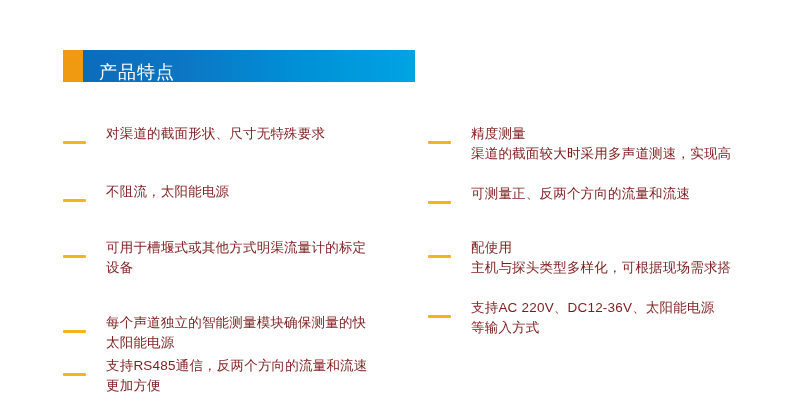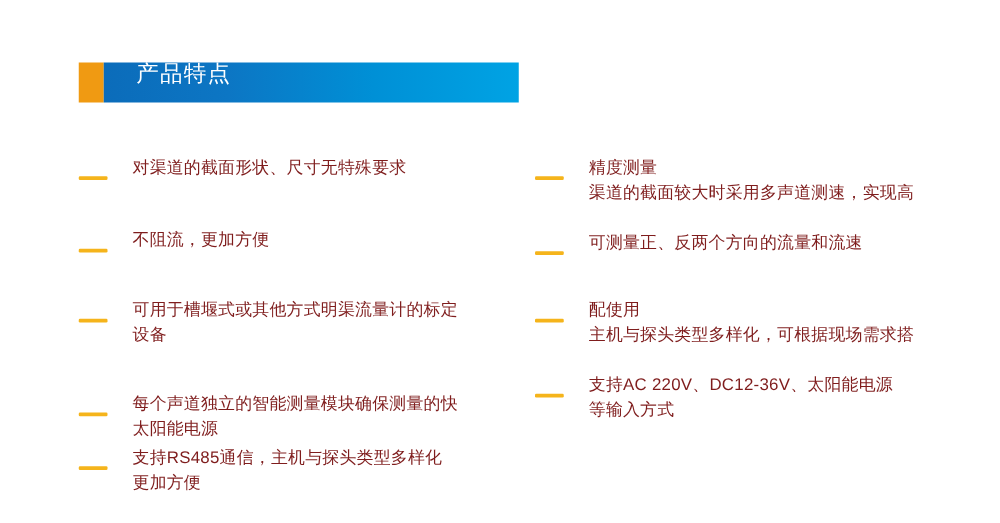--- a/index.html
+++ b/index.html
@@ -27,23 +27,24 @@
   }
   .header-accent {
     width: 20px;
     flex: 0 0 20px;
     background: #F09A12;
   }
   .header-bar {
     flex: 1 1 auto;
     background: linear-gradient(to right, #0B6CBA 0%, #0C76C4 30%, #0090D6 65%, #00A3E4 100%);
     display: flex;
-    align-items: flex-start;
-    padding-left: 26px;
+    align-items: flex-end;
+    padding-left: 16px;
     box-sizing: border-box;
+    font-family: Liberation Mono, monospace;
   }
   .header-title {
     color: #ffffff;
     font-size: 18px;
     line-height: 1;
     letter-spacing: 1px;
     white-space: nowrap;
     font-weight: 400;
   }
 
@@ -103,21 +104,21 @@
     <div class="feature-item" style="top:10px">
       <span class="feature-dash"></span>
       <span class="feature-text">
         <span class="line">对渠道的截面形状、尺寸无特殊要求</span>
       </span>
     </div>
 
     <div class="feature-item" style="top:68px">
       <span class="feature-dash"></span>
       <span class="feature-text">
-        <span class="line">不阻流，更加方便</span>
+        <span class="line">不阻流，太阳能电源</span>
       </span>
     </div>
 
     <div class="feature-item" style="top:124px">
       <span class="feature-dash"></span>
       <span class="feature-text">
         <span class="line">可用于槽堰式或其他方式明渠流量计的标定</span>
         <span class="line">设备</span>
       </span>
     </div>
@@ -126,21 +127,21 @@
       <span class="feature-dash"></span>
       <span class="feature-text">
         <span class="line">每个声道独立的智能测量模块确保测量的快</span>
         <span class="line">太阳能电源</span>
       </span>
     </div>
 
     <div class="feature-item" style="top:242px">
       <span class="feature-dash"></span>
       <span class="feature-text">
-        <span class="line">支持RS485通信，主机与探头类型多样化</span>
+        <span class="line">支持RS485通信，反两个方向的流量和流速</span>
         <span class="line">更加方便</span>
       </span>
     </div>
 
   </div>
 
   <div class="feature-column col-right">
 
     <div class="feature-item" style="top:10px">
       <span class="feature-dash"></span>

